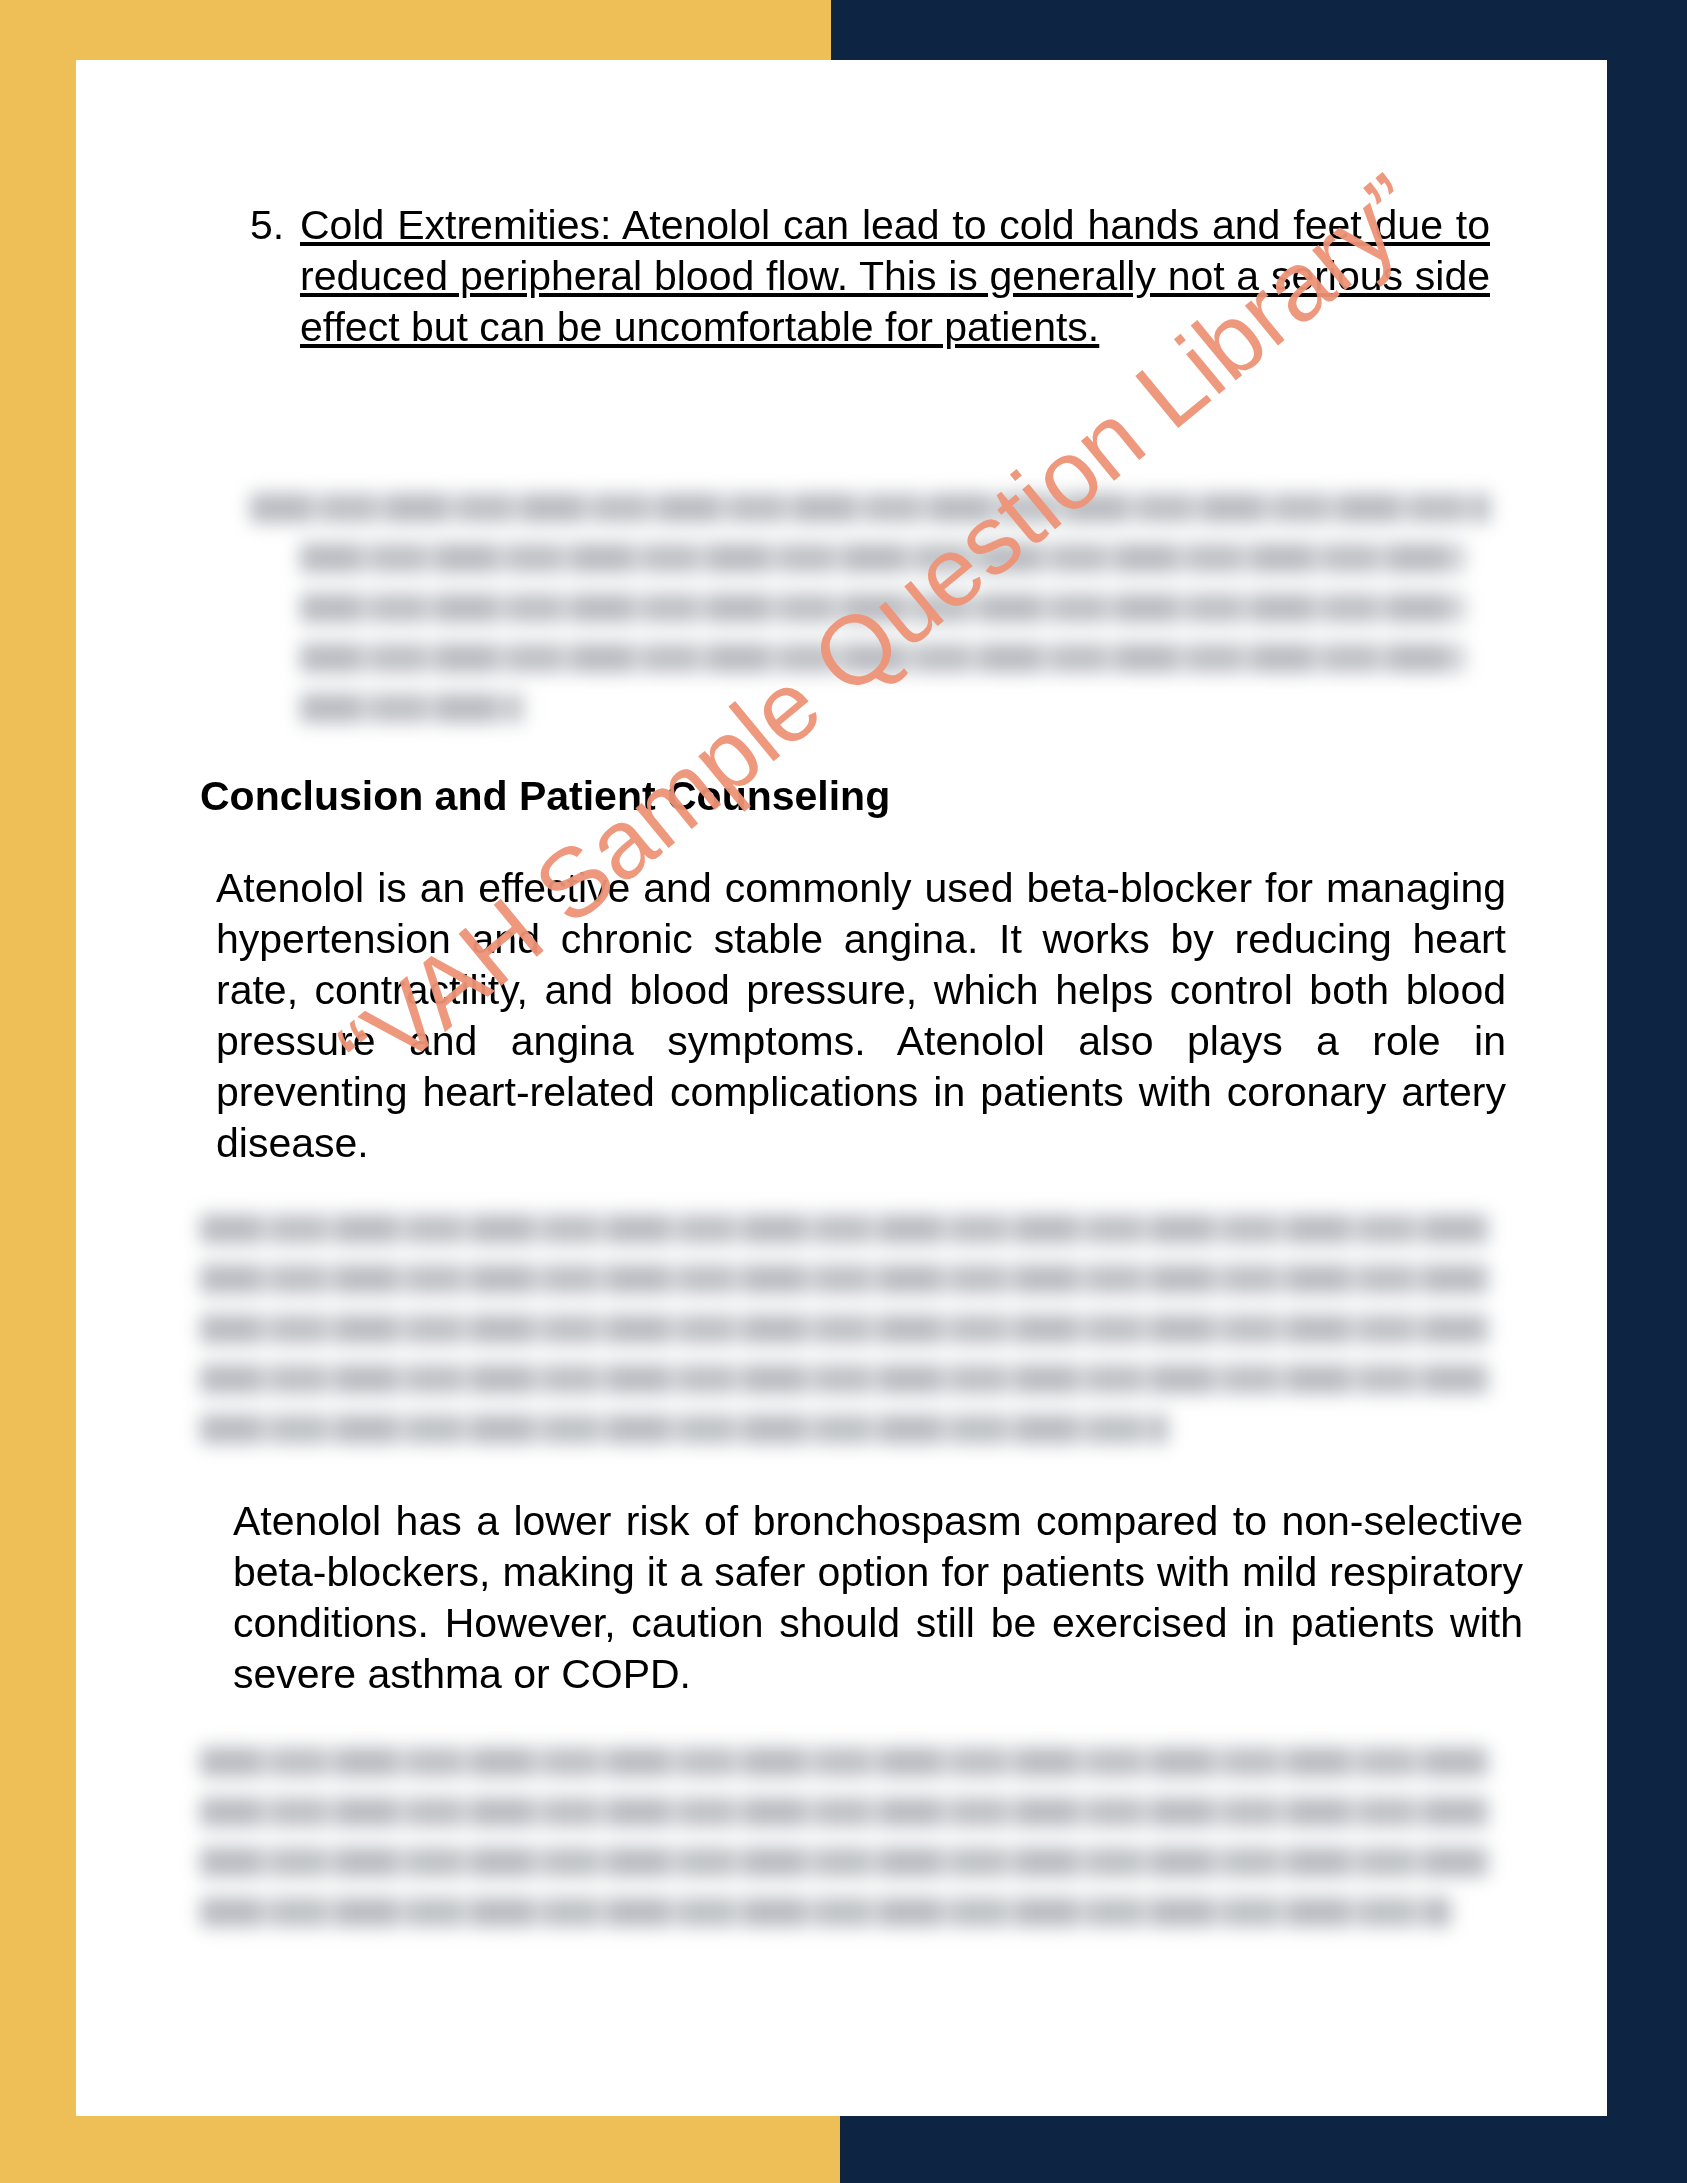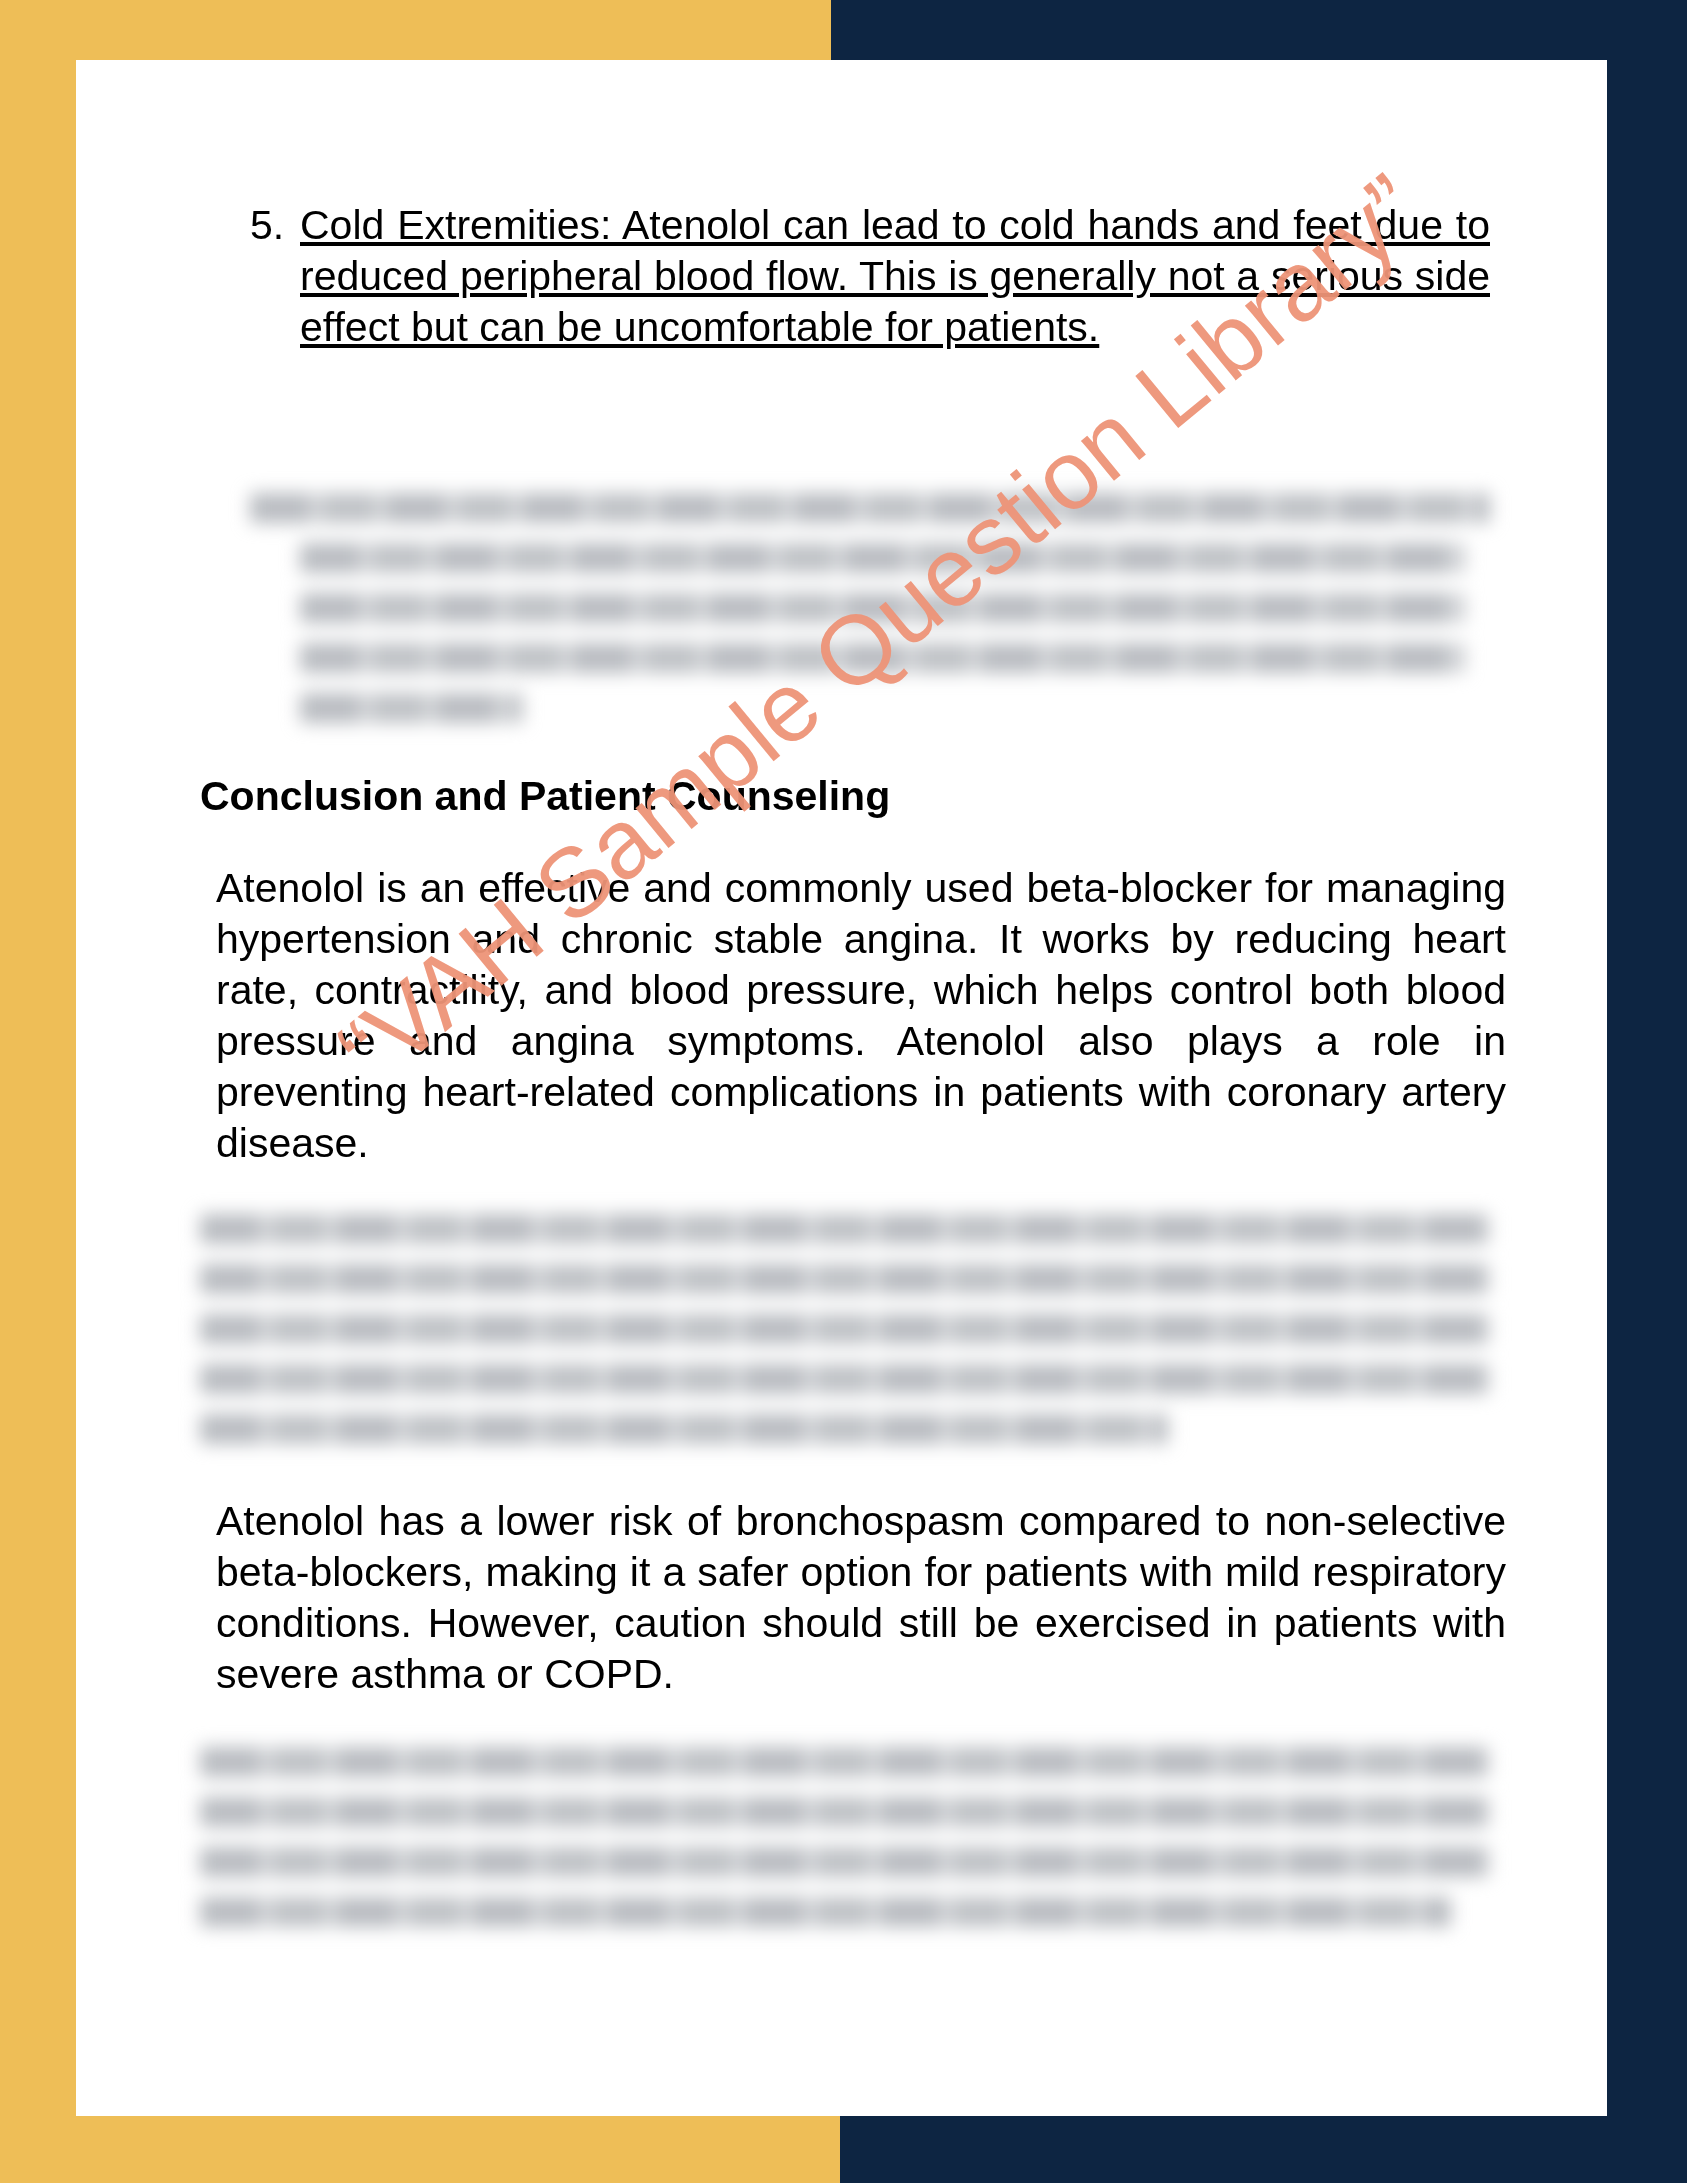--- a/index.html
+++ b/index.html
@@ -37,21 +37,21 @@
     border-radius: 4px;
   }
   .heading {
     position: absolute; left: 0; top: 711px; white-space: nowrap; font-weight: bold;
   }
   .para {
     position: absolute; left: 16px; width: 1290px;
     text-align: justify; text-align-last: left;
   }
   .para-1 { top: 803px; }
-  .para-2 { top: 1436px; }
+  .para-2 { top: 1436px; margin-left: 17px; }
   .watermark {
     position: absolute;
     left: 122px; top: 966px;
     transform-origin: 0 0;
     transform: rotate(-39.5deg);
     font-size: 98px;
     color: #EE9478;
     white-space: nowrap;
     opacity: 0.95;
     pointer-events: none;

